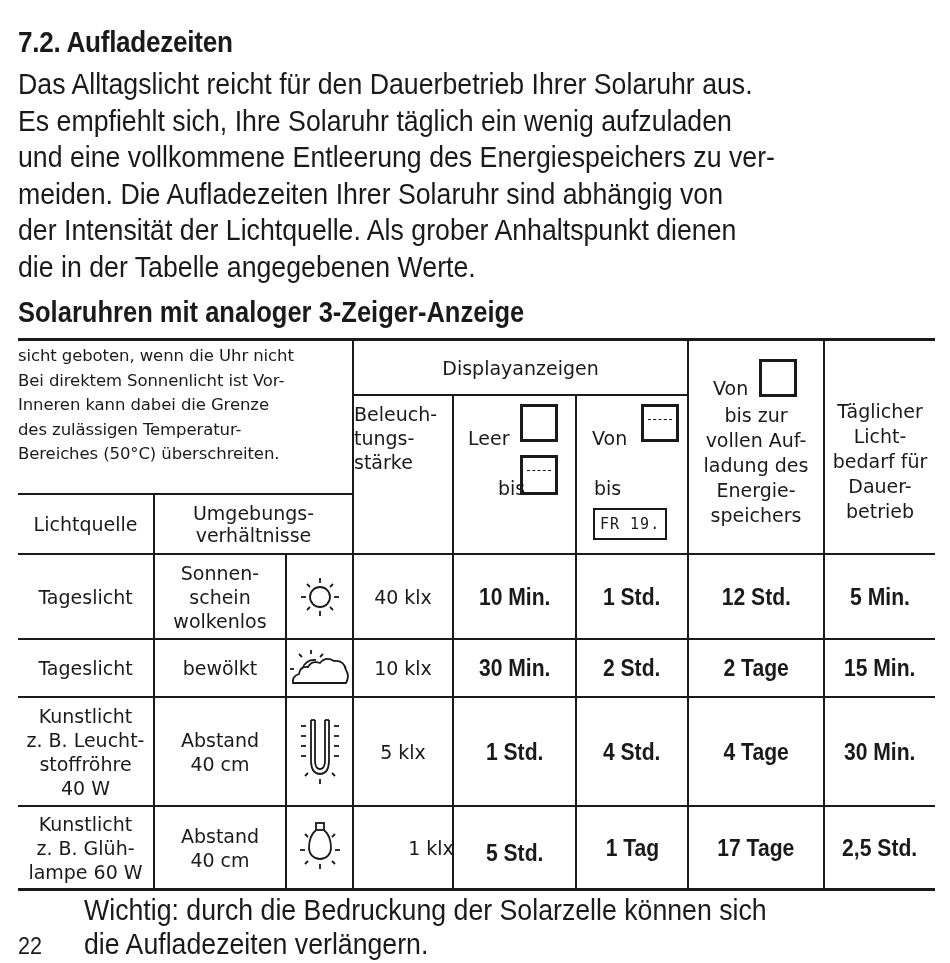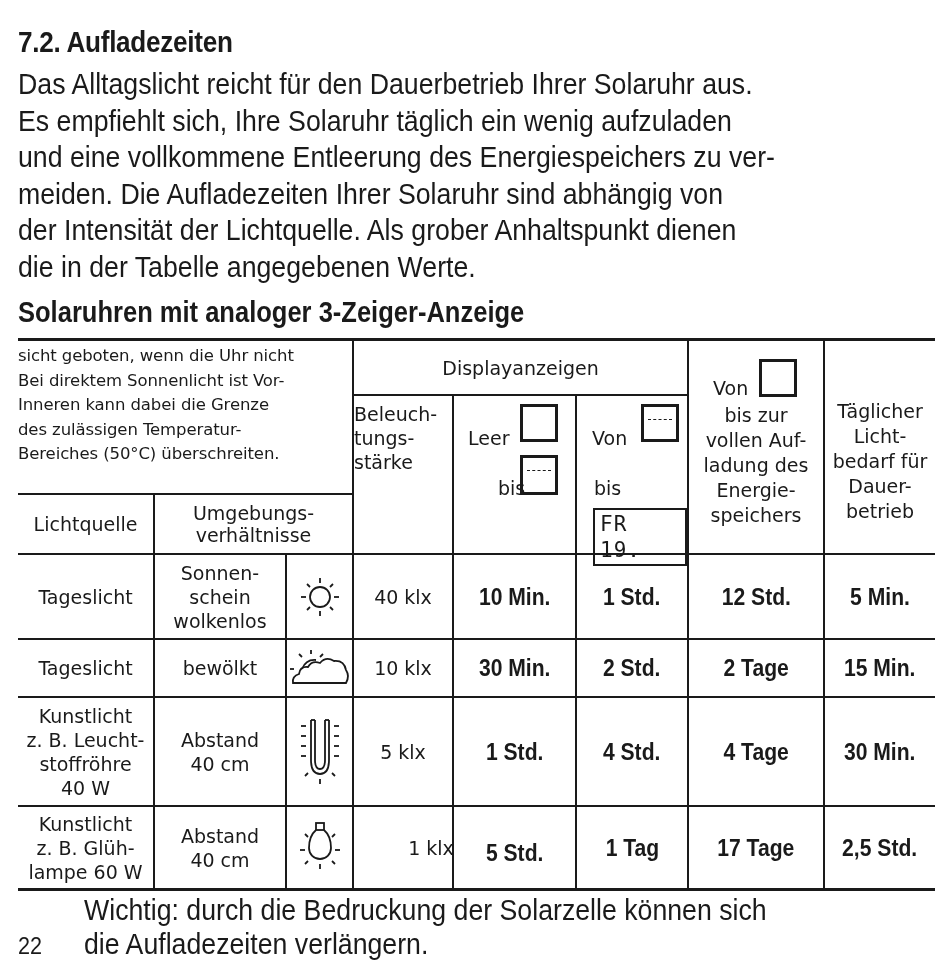--- a/index.html
+++ b/index.html
@@ -14,21 +14,21 @@
   .tbl{position:absolute;left:18px;top:338px;width:917px;height:552px;}
   .ln{position:absolute;background:#1a1a1a;}
   .cell{position:absolute;display:flex;align-items:center;justify-content:center;text-align:center;
         font-family:"DejaVu Sans",sans-serif;font-size:19px;line-height:24px;}
   .cell.top{align-items:flex-start;}
   .val{font-family:"Liberation Sans",sans-serif;font-weight:bold;font-size:24px;transform:scaleX(0.88);}
   .note{position:absolute;left:0;top:6px;width:332px;font-family:"DejaVu Sans",sans-serif;font-size:16.5px;line-height:24.6px;white-space:nowrap;letter-spacing:-0.1px;}
   .note div{white-space:nowrap;}
   .box{display:inline-block;border:3px solid #1a1a1a;width:32px;height:32px;vertical-align:middle;position:relative;box-sizing:border-box;}
   .box .dash{position:absolute;top:6px;left:3px;right:3px;border-top:1.5px solid #1a1a1a;}
-  .lcd{display:inline-block;border:2px solid #1a1a1a;padding:1px 5px;font-family:"DejaVu Sans Mono",monospace;font-size:21px;line-height:26px;letter-spacing:1px;}
+  .lcd{display:inline-block;border:2px solid #1a1a1a;padding:1px 5px;font-family:"DejaVu Sans Mono",monospace;font-size:15px;line-height:26px;letter-spacing:1px;}
   .icon svg{display:block;}
   .footer{position:absolute;left:84px;top:893px;font-size:30px;line-height:34px;transform:scaleX(0.89);transform-origin:left top;white-space:nowrap;}
   .pnum{position:absolute;left:18px;top:932px;font-size:24px;transform:scaleX(0.9);transform-origin:left top;}
 </style>
 </head>
 <body>
 
 <div class="page">
 
   <div class="h1">7.2. Aufladezeiten</div>

